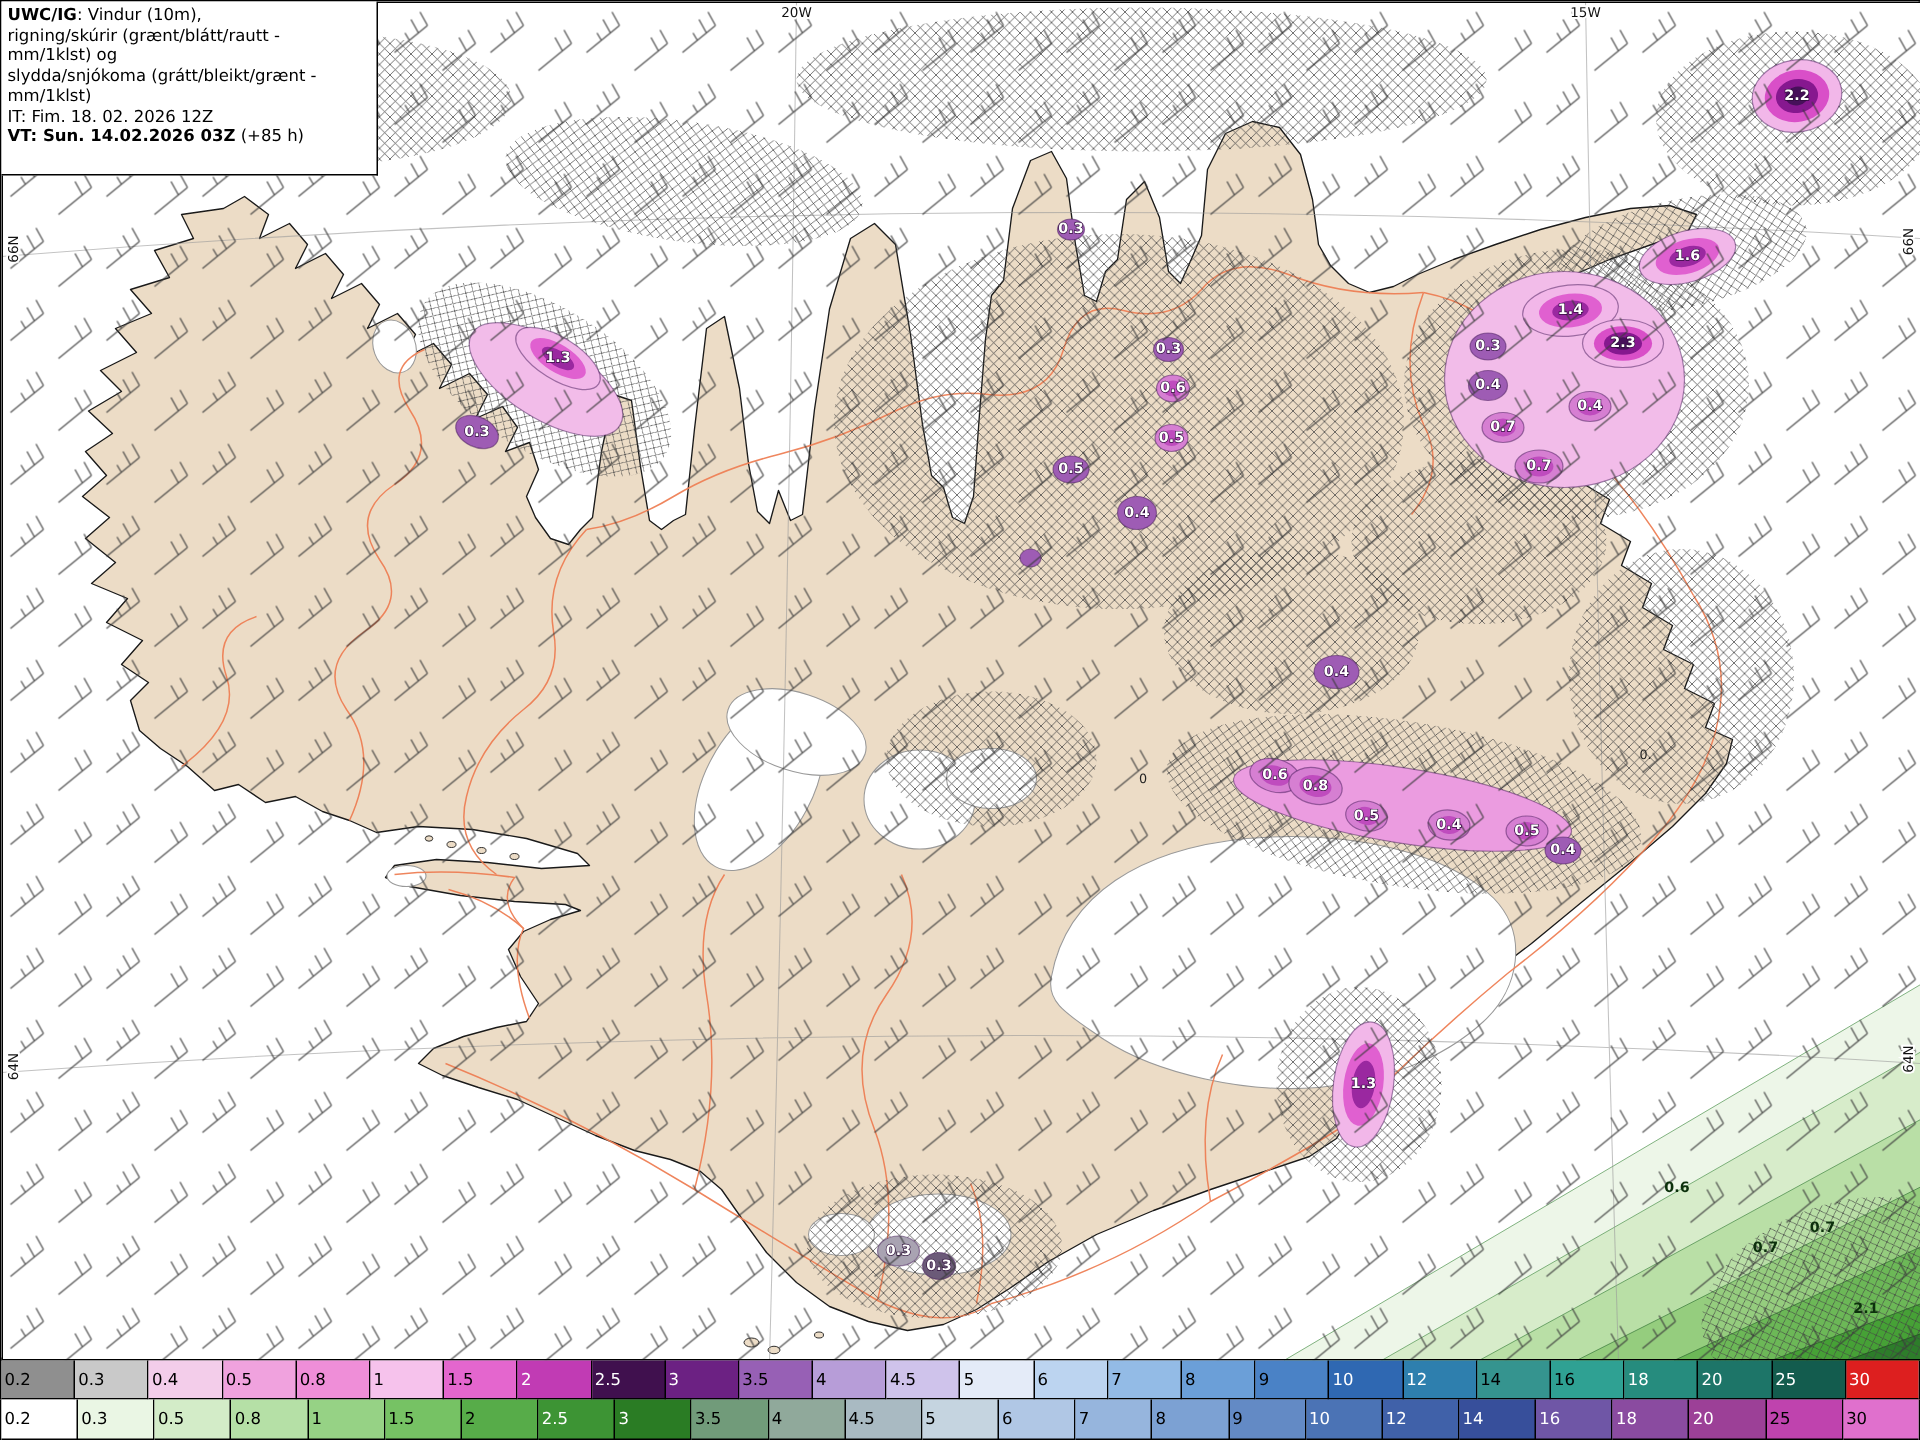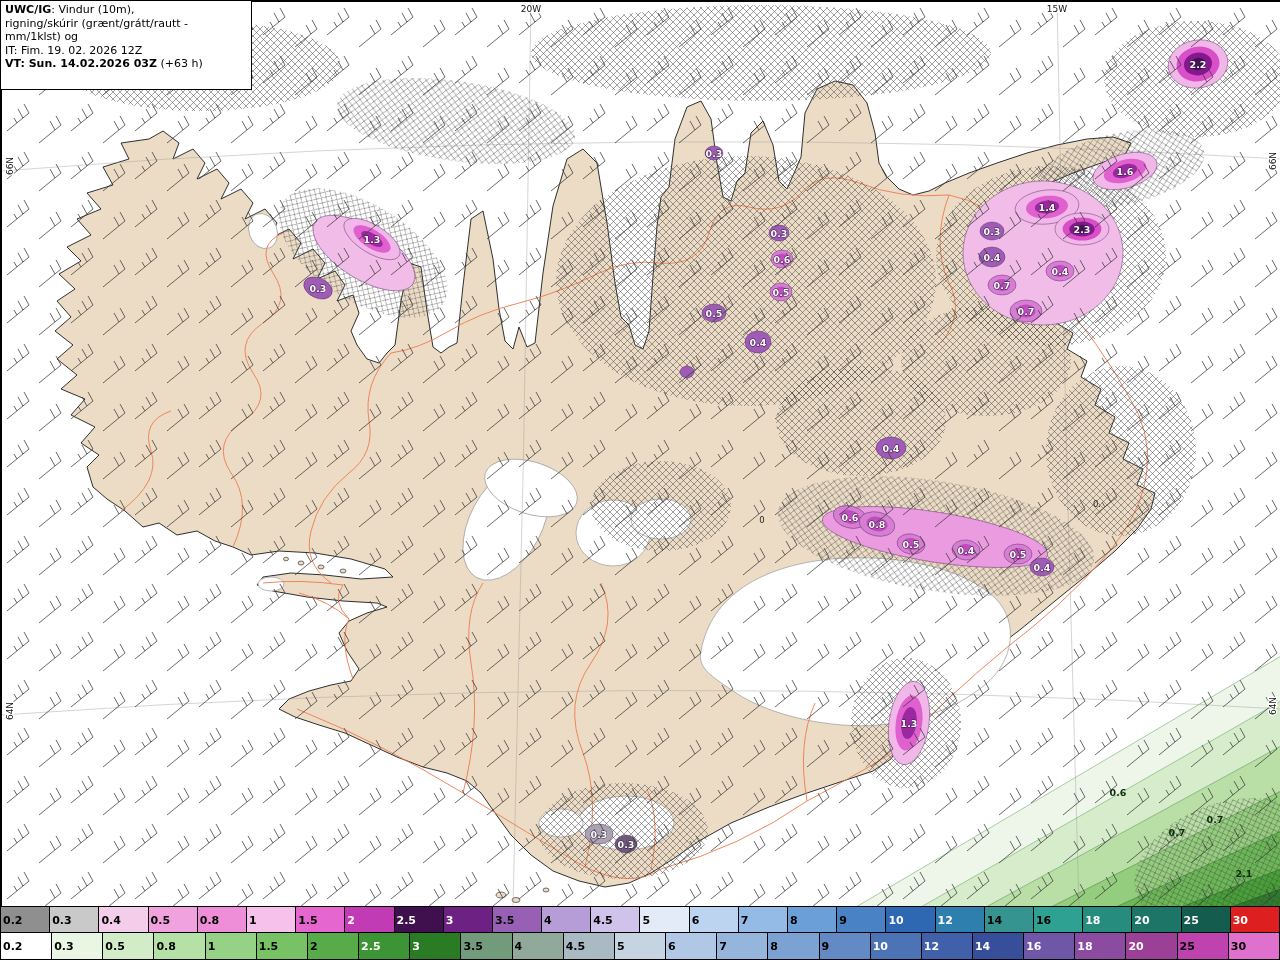--- a/index.html
+++ b/index.html
@@ -7,21 +7,21 @@
   .stage{position:relative;width:1280px;height:960px;}
   .map-area{position:relative;width:1280px;height:906px;box-sizing:border-box;border:1px solid #000;background:#fff;}
   .map-area svg{display:block;}
   .title-box{
     position:absolute;left:0;top:0;width:240px;background:#fff;
     border:1px solid #000;border-left:none;border-top:none;
     padding:2px 6px 18px 4px;font-size:11px;line-height:13.5px;color:#000;z-index:5;
   }
   .b{font-weight:bold;}
   .cbars{width:1280px;}
-  .cbar{display:flex;width:1280px;height:27px;box-sizing:border-box;border-left:1px solid #000;border-right:1px solid #000;font-weight:bold;}
+  .cbar{display:flex;width:1280px;height:27px;box-sizing:border-box;border-left:1px solid #000;border-right:1px solid #000;}
   .cbar-top{border-top:1px solid #000;}
   .cbar-cell{flex:1;position:relative;border-right:1px solid #000;border-bottom:1px solid #000;box-sizing:border-box;}
   .cbar-cell:last-child{border-right:none;}
   .cbar-cell span{position:absolute;left:2px;top:50%;transform:translateY(-50%);font-size:11px;white-space:nowrap;}
   text{font-family:"DejaVu Sans",sans-serif;}
   .blob-label{font-size:9.5px;font-weight:bold;fill:#fff;stroke:#2e0d3a;stroke-width:0.9px;paint-order:stroke;text-anchor:middle;dominant-baseline:central;}
   .green-label{font-size:9.5px;font-weight:bold;fill:#0c300c;text-anchor:middle;dominant-baseline:central;}
   .grid-label{font-size:9px;fill:#111;stroke:#fff;stroke-width:2.5px;paint-order:stroke;text-anchor:middle;dominant-baseline:central;}
   .annot{font-size:8.5px;fill:#222;text-anchor:middle;dominant-baseline:central;}
 </style>
@@ -223,23 +223,24 @@
           <text x="1272" y="160" class="grid-label" transform="rotate(-90 1272 160)">66N</text>
           <text x="9" y="710" class="grid-label" transform="rotate(-90 9 710)">64N</text>
           <text x="1272" y="705" class="grid-label" transform="rotate(-90 1272 705)">64N</text>
         </g>
 
       <rect x="0.5" y="0.5" width="1279" height="905" fill="none" stroke="#000" stroke-width="1"></rect>
     </svg>
 
     <div class="title-box">
       <div class="t-line"><span class="b">UWC/IG</span><span>: Vindur (10m),</span></div>
-      <div class="t-line">rigning/skúrir (grænt/grátt/rautt - mm/1klst) og</div>
-      <div class="t-line">IT: Fim. 19. 02. 2026 12Z</div>
-      <div class="t-line"><span class="b">VT: Sun. 14.02.2026 03Z</span> <span>(+63 h)</span></div>
+      <div class="t-line">rigning/skúrir (grænt/blátt/rautt - mm/1klst) og</div>
+      <div class="t-line">slydda/snjókoma (grátt/bleikt/grænt - mm/1klst)</div>
+      <div class="t-line">IT: Fim. 18. 02. 2026 12Z</div>
+      <div class="t-line"><span class="b">VT: Sun. 14.02.2026 03Z</span> <span>(+85 h)</span></div>
     </div>
   </div>
 
   <div class="cbars">
     <div class="cbar cbar-top" id="bar-top">
         <div class="cbar-cell" style="background: rgb(143, 143, 143);">
           <span style="color: rgb(0, 0, 0);">0.2</span>
         </div>
         <div class="cbar-cell" style="background: rgb(201, 201, 201);">
           <span style="color: rgb(0, 0, 0);">0.3</span>

